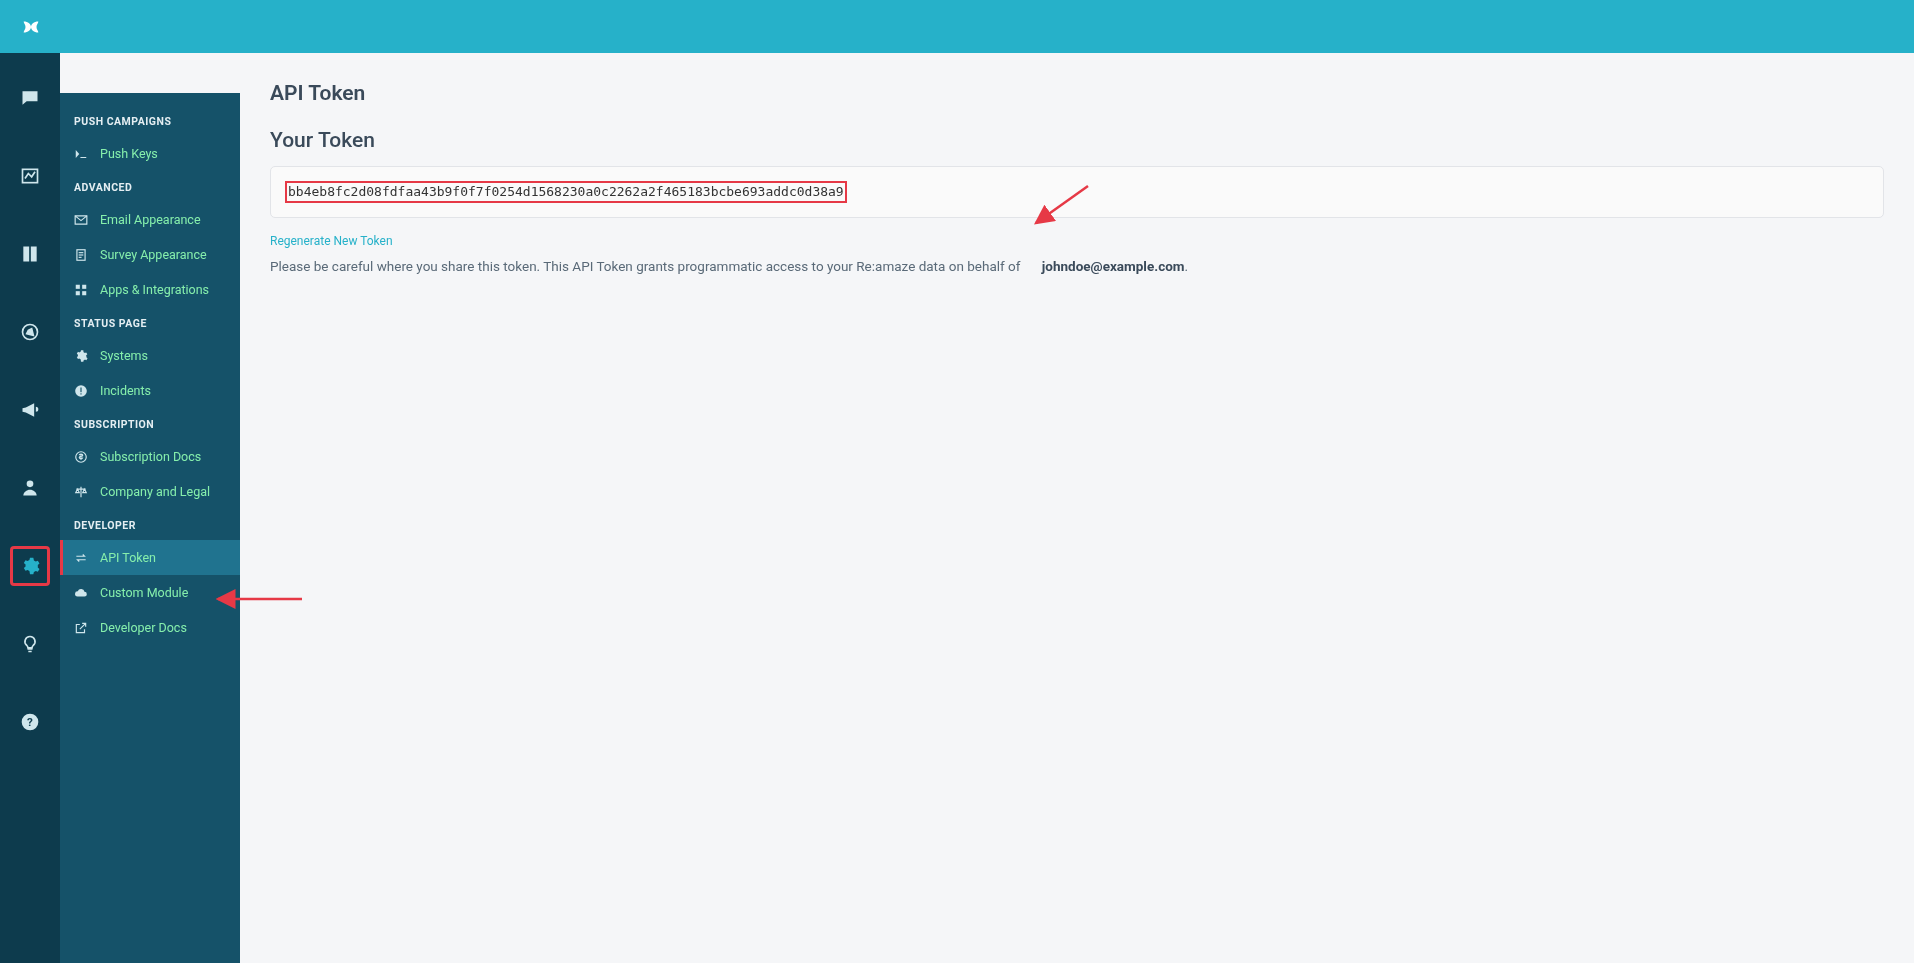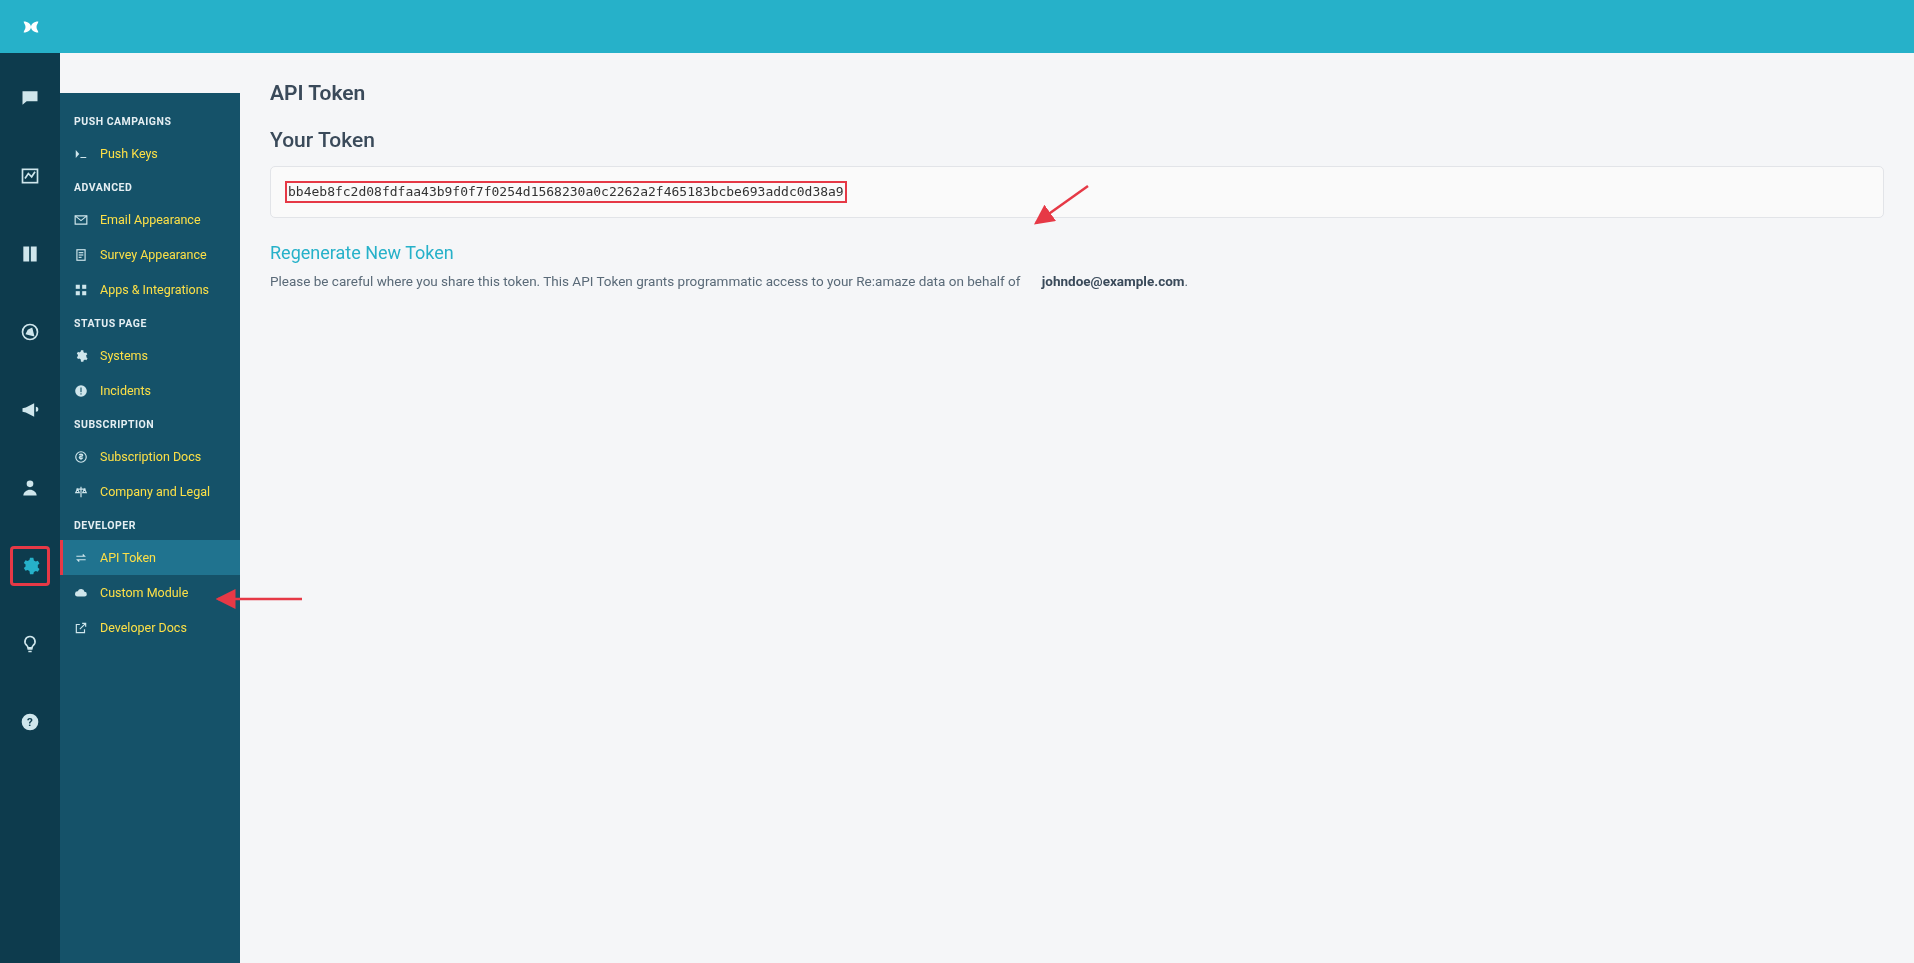--- a/index.html
+++ b/index.html
@@ -103,21 +103,21 @@
   font-size: 10.5px;
   font-weight: 700;
   letter-spacing: 0.5px;
   padding: 10px 14px 8px 14px;
 }
 .sidebar-item {
   display: flex;
   align-items: center;
   gap: 12px;
   padding: 10px 14px;
-  color: #fde047;
+  color: #86efac;
   font-size: 12.5px;
   cursor: pointer;
 }
 .sidebar-item.active {
   background: #20738f;
   border-left: 3px solid #e63946;
   padding-left: 11px;
 }
 .sidebar-icon { width: 14px; height: 14px; flex: 0 0 14px; }
 
@@ -145,35 +145,35 @@
   font-weight: 500;
   color: #3a4a5a;
   margin-bottom: 14px;
   margin-top: 23px;
 }
 .token-box {
   background: #fafafa;
   border: 1px solid #e2e4e8;
   border-radius: 5px;
   padding: 14px 14px;
-  margin-bottom: 24px;
+  margin-bottom: 12px;
   position: relative;
 }
 .token-text {
   font-family: "Menlo", "Consolas", monospace;
   font-size: 13px;
   color: #333;
   border: 2px solid #e63946;
   display: inline-block;
   padding: 0 1px;
   line-height: 1.4;
 }
 .regen-link {
   color: #26b1c9;
-  font-size: 18px;
+  font-size: 12px;
   text-decoration: none;
   display: inline-block;
   margin-bottom: 10px;
 }
 .warning {
   font-size: 13.5px;
   color: #5a6a78;
 }
 .warning strong { color: #3a4a5a; font-weight: 700; padding-left: 18px; }
 

